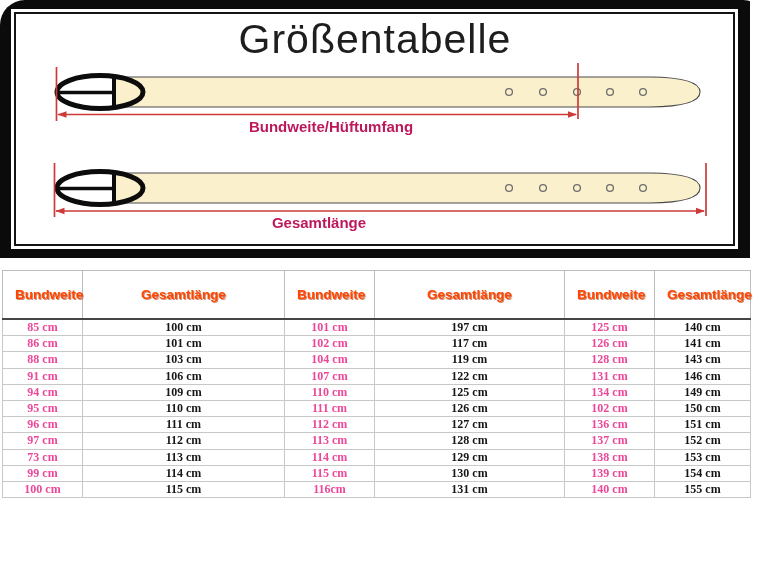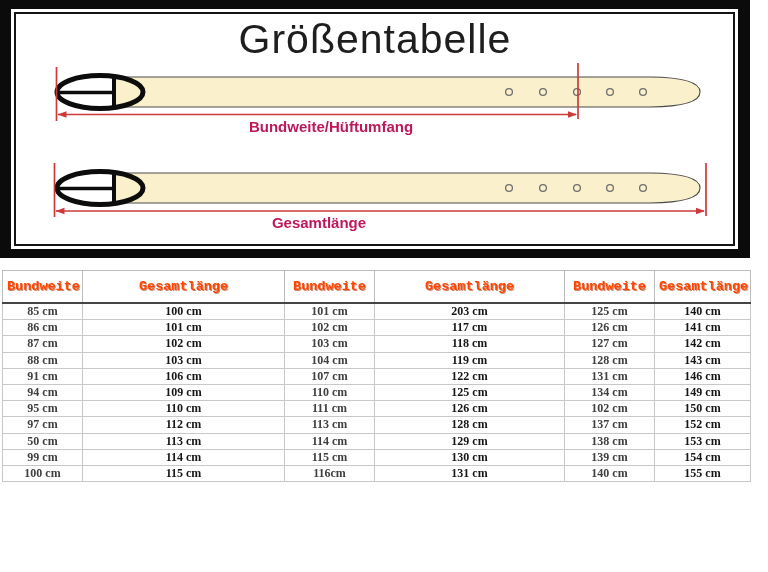--- a/index.html
+++ b/index.html
@@ -1,42 +1,42 @@
 <!DOCTYPE html>
 <html><head>
 <meta charset="utf-8">
 <style>
   html,body{margin:0;padding:0;background:#ffffff;}
   .page{position:relative;width:768px;height:572px;background:#ffffff;overflow:hidden;
-        font-family:"Liberation Sans",sans-serif;}
+        font-family:"Liberation Sans",sans-serif;border-radius:25px;}
 
   
   .frame{position:absolute;left:0;top:0;width:750px;height:258px;box-sizing:border-box;
          background:#ffffff;border:9px solid #0b0b0b;border-left-width:11px;border-right-width:12px;
          padding:3px;}
   .frame-inner{width:100%;height:100%;box-sizing:border-box;border:2.5px solid #141414;background:#ffffff;}
   .diagram-title{position:absolute;left:0;top:16px;width:750px;text-align:center;
                  font-size:41px;font-weight:400;letter-spacing:1px;color:#1e1e1e;
                  font-family:"Liberation Sans",sans-serif;}
   .belt-svg{position:absolute;left:0;top:0;width:768px;height:258px;}
   .measure-label{position:absolute;text-align:center;font-weight:bold;font-size:15px;color:#be185d;}
   .label-bundweite{left:156px;top:118px;width:350px;}
   .label-gesamt{left:144px;top:214px;width:350px;}
 
   
   .size-table{position:absolute;left:2px;top:270px;width:748px;border-collapse:collapse;
               table-layout:fixed;background:#ffffff;}
-  .size-table th{font-family:Liberation Mono, monospace;font-weight:bold;font-size:13.5px;
+  .size-table th{font-family:Liberation Sans, sans-serif;font-weight:bold;font-size:13.5px;
                  color:#ff4500;text-shadow:1px 1px 0 rgba(165,45,0,0.55);
                  height:23px;border:1px solid #bdbdbd;border-bottom:2px solid #454545;
-                 text-align:center;padding:4px;margin-top:16px;}
+                 text-align:center;padding:12px;margin-top:16px;}
   .size-table td{font-family:"Liberation Serif",serif;font-weight:bold;font-size:12px;
                  height:15.2px;line-height:15.2px;text-align:center;padding:0;
                  border:1px solid #c8c8c8;}
-  .size-table td.b{color:#404040;}
+  .size-table td.b{color:#ec4899;}
   .size-table td.g{color:#161616;}
 </style>
 </head>
 <body>
 
 <div class="page">
 
   <div class="frame">
     <div class="frame-inner"></div>
   </div>
@@ -116,41 +116,33 @@
           <th>Gesamtlänge</th>
           <th>Bundweite</th>
           <th>Gesamtlänge</th>
         </tr>
     </thead>
     <tbody>
         <tr>
           <td class="b">85 cm</td>
           <td class="g">100 cm</td>
           <td class="b">101 cm</td>
-          <td class="g">203 cm</td>
+          <td class="g">197 cm</td>
           <td class="b">125 cm</td>
           <td class="g">140 cm</td>
         </tr>
         <tr>
           <td class="b">86 cm</td>
           <td class="g">101 cm</td>
           <td class="b">102 cm</td>
           <td class="g">117 cm</td>
           <td class="b">126 cm</td>
           <td class="g">141 cm</td>
         </tr>
         <tr>
-          <td class="b">87 cm</td>
-          <td class="g">102 cm</td>
-          <td class="b">103 cm</td>
-          <td class="g">118 cm</td>
-          <td class="b">127 cm</td>
-          <td class="g">142 cm</td>
-        </tr>
-        <tr>
           <td class="b">88 cm</td>
           <td class="g">103 cm</td>
           <td class="b">104 cm</td>
           <td class="g">119 cm</td>
           <td class="b">128 cm</td>
           <td class="g">143 cm</td>
         </tr>
         <tr>
           <td class="b">91 cm</td>
           <td class="g">106 cm</td>
@@ -169,29 +161,37 @@
         </tr>
         <tr>
           <td class="b">95 cm</td>
           <td class="g">110 cm</td>
           <td class="b">111 cm</td>
           <td class="g">126 cm</td>
           <td class="b">102 cm</td>
           <td class="g">150 cm</td>
         </tr>
         <tr>
+          <td class="b">96 cm</td>
+          <td class="g">111 cm</td>
+          <td class="b">112 cm</td>
+          <td class="g">127 cm</td>
+          <td class="b">136 cm</td>
+          <td class="g">151 cm</td>
+        </tr>
+        <tr>
           <td class="b">97 cm</td>
           <td class="g">112 cm</td>
           <td class="b">113 cm</td>
           <td class="g">128 cm</td>
           <td class="b">137 cm</td>
           <td class="g">152 cm</td>
         </tr>
         <tr>
-          <td class="b">50 cm</td>
+          <td class="b">73 cm</td>
           <td class="g">113 cm</td>
           <td class="b">114 cm</td>
           <td class="g">129 cm</td>
           <td class="b">138 cm</td>
           <td class="g">153 cm</td>
         </tr>
         <tr>
           <td class="b">99 cm</td>
           <td class="g">114 cm</td>
           <td class="b">115 cm</td>

